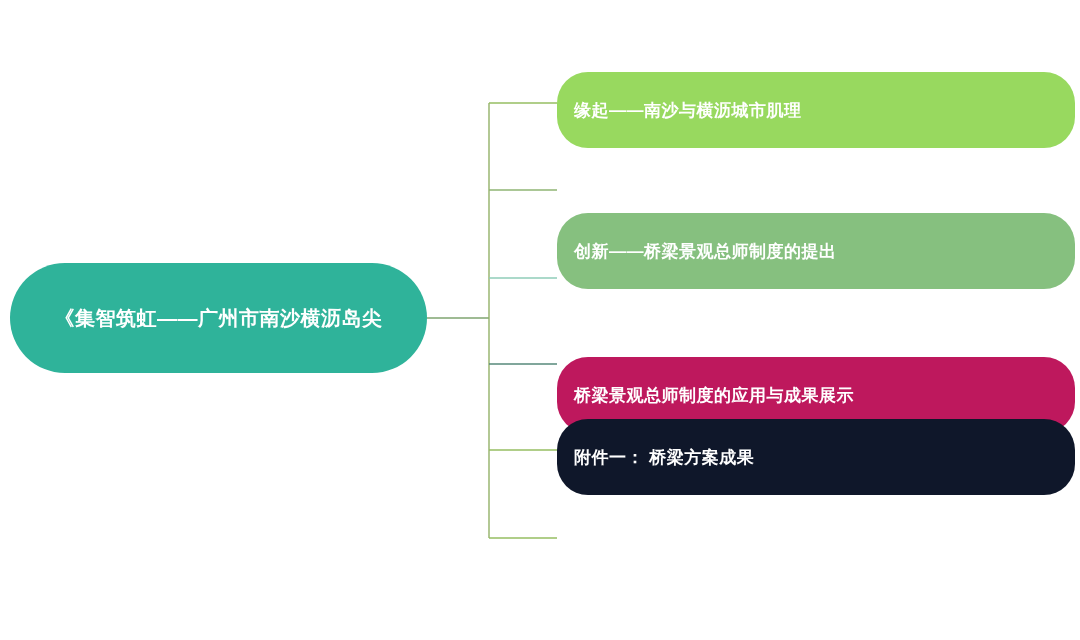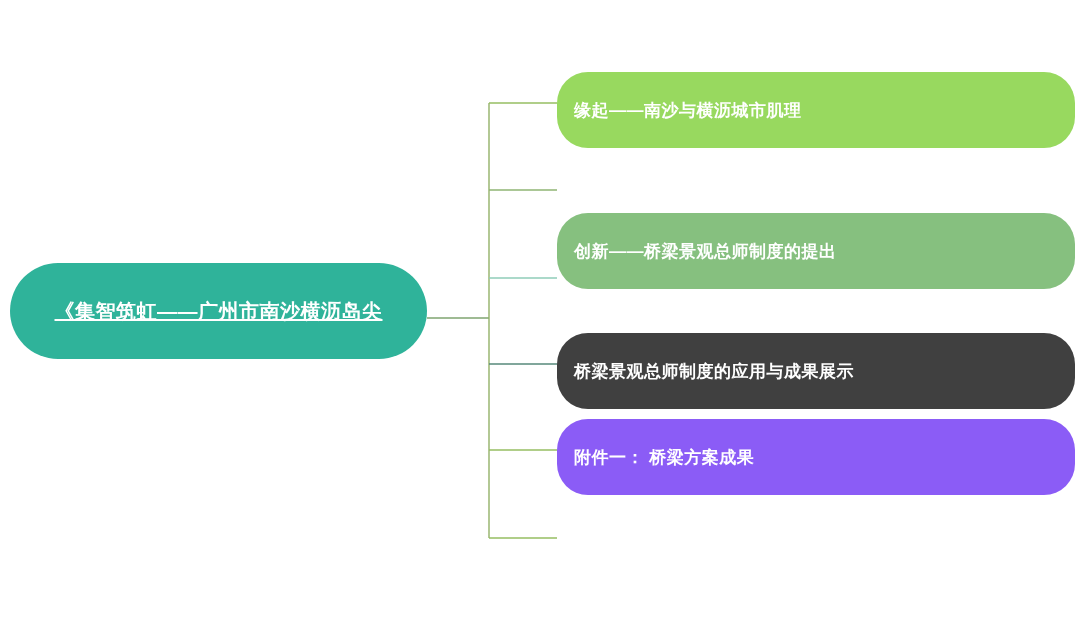--- a/index.html
+++ b/index.html
@@ -21,34 +21,33 @@
     top: 0;
     width: 1080px;
     height: 640px;
     pointer-events: none;
   }
   .root-node {
     position: absolute;
     left: 10px;
     top: 263px;
     width: 417px;
-    height: 96px;
+    height: 110px;
     border-radius: 55px;
     background: #2FB39A;
     display: flex;
     flex-direction: column;
     align-items: center;
     justify-content: center;
     color: #ffffff;
     font-weight: bold;
     font-size: 20px;
     line-height: 1.45;
     text-align: center;
     letter-spacing: 0.5px;
-    text-decoration: underline;
   }
   .branch-pill {
     position: absolute;
     left: 557px;
     width: 518px;
     height: 76px;
     border-radius: 31px;
     display: flex;
     align-items: center;
     padding-left: 17px;
@@ -88,20 +87,20 @@
   <div class="root-node" style="background: rgb(47, 179, 154);">
     <span>《集智筑虹——广州市南沙横沥岛尖</span>
   </div>
 
   <div class="branch-pill pill-1" style="background: rgb(152, 217, 95);">
     <span>缘起——南沙与横沥城市肌理</span>
   </div>
   <div class="branch-pill pill-2" style="background: rgb(134, 192, 127);">
     <span>创新——桥梁景观总师制度的提出</span>
   </div>
-  <div class="branch-pill pill-4" style="background: #404040;">
+  <div class="branch-pill pill-4" style="background: #be185d; margin-top: 24px;">
     <span>桥梁景观总师制度的应用与成果展示</span>
   </div>
-  <div class="branch-pill pill-5" style="background: #8b5cf6;">
+  <div class="branch-pill pill-5" style="background: #0f172a;">
     <span>附件一： 桥梁方案成果</span>
   </div>
 
 </div>
 
 </body></html>

